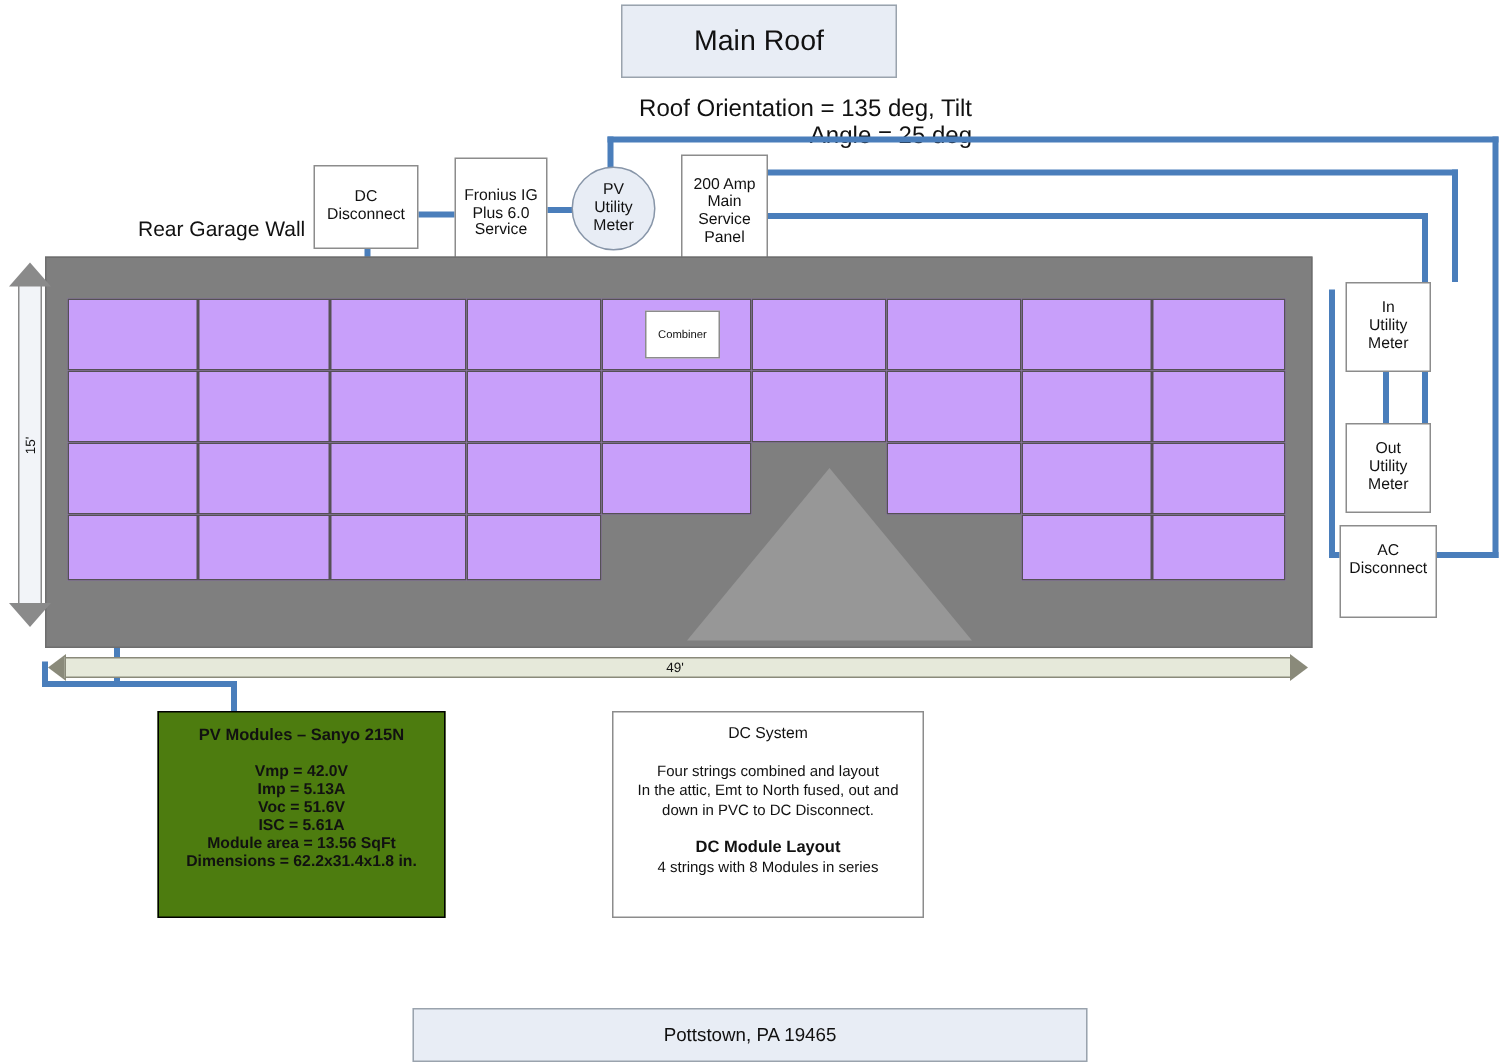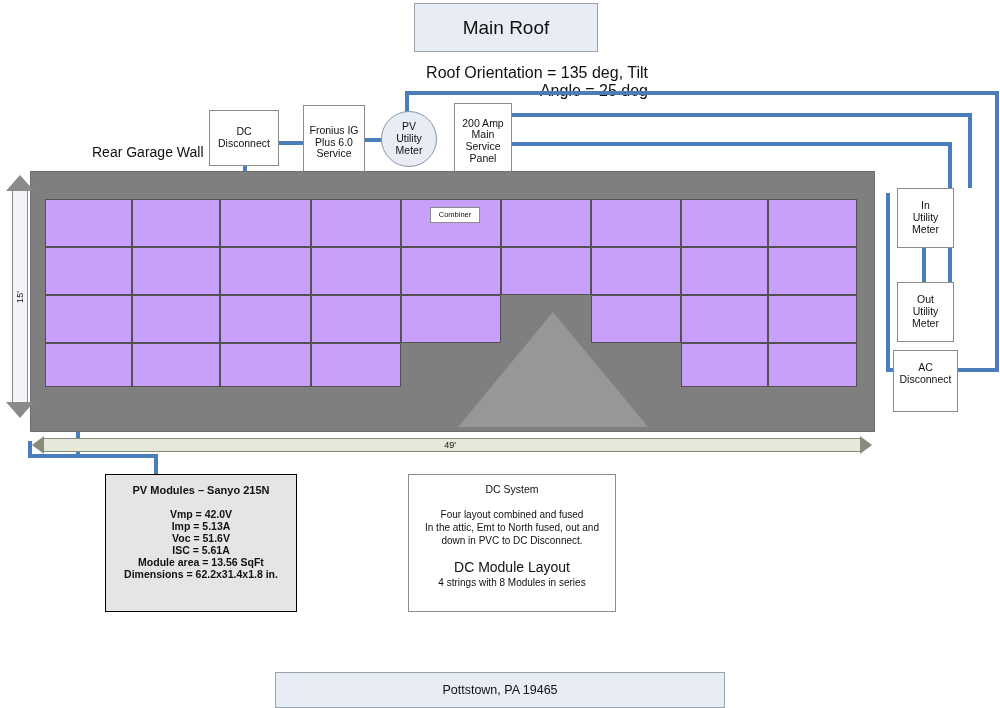--- a/index.html
+++ b/index.html
@@ -17,21 +17,21 @@
     background:#E8EDF5;border:1px solid #9aa3ad;
     display:flex;align-items:center;justify-content:center;
     text-align:center;
   }
   .whitebox{
     background:#ffffff;border:1px solid #8c8c8c;
     display:flex;align-items:center;justify-content:center;
     text-align:center;line-height:1.12;
   }
   .infobox{
-    background:#e5e5e5;border:1.6px solid #000000;
+    background:#4d7c0f;border:1.6px solid #000000;
     text-align:center;
   }
   .circlebox{
     background:#E8EDF5;border:1px solid #8795a8;border-radius:50%;
     display:flex;align-items:center;justify-content:center;
     text-align:center;line-height:1.12;
   }
 
   
   .wire{background:#4A7EBB;}
@@ -199,21 +199,21 @@
 <div class="panel" style="left:681px;top:295px;width:87px;height:48px;"></div>
 <div class="panel" style="left:768px;top:295px;width:89px;height:48px;"></div>
 
 <div class="panel" style="left:45px;top:343px;width:87px;height:44px;"></div>
 <div class="panel" style="left:132px;top:343px;width:88px;height:44px;"></div>
 <div class="panel" style="left:220px;top:343px;width:91px;height:44px;"></div>
 <div class="panel" style="left:311px;top:343px;width:90px;height:44px;"></div>
 <div class="panel" style="left:681px;top:343px;width:87px;height:44px;"></div>
 <div class="panel" style="left:768px;top:343px;width:89px;height:44px;"></div>
 
-<div class="abs whitebox" id="combiner" style="left:430px;top:207px;width:50px;height:16px;font-size:7.5px;">
+<div class="abs whitebox" id="combiner" style="left:430px;top:207px;width:50px;height:32px;font-size:7.5px;">
   <span>Combiner</span>
 </div>
 
 <div class="abs arrow-up" style="left:6px;top:175px;"></div>
 <div class="abs dimv-shaft" style="left:12px;top:190px;width:16px;height:213px;"></div>
 <div class="abs arrow-dn" style="left:6px;top:402px;"></div>
 <div class="abs" id="dim-height-label" style="left:6px;top:292px;width:28px;font-size:9px;text-align:center;transform:rotate(-90deg);">15'</div>
 
 <div class="abs arrow-l" style="left:32px;top:436px;"></div>
 <div class="abs dim-shaft" style="left:43px;top:438px;width:818px;height:14px;"></div>
@@ -227,23 +227,23 @@
   <div style="font-weight:bold;" class="nowrap">Imp  = 5.13A</div>
   <div style="font-weight:bold;" class="nowrap">Voc  = 51.6V</div>
   <div style="font-weight:bold;" class="nowrap">ISC  = 5.61A</div>
   <div style="font-weight:bold;" class="nowrap">Module area = 13.56 SqFt</div>
   <div style="font-weight:bold;" class="nowrap">Dimensions = 62.2x31.4x1.8 in.</div>
 </div>
 
 <div class="abs" id="dc-system-box" style="left:408px;top:474px;width:208px;height:138px;background:#ffffff;border:1px solid #8c8c8c;box-sizing:border-box;padding-top:8px;text-align:center;font-size:10px;line-height:1.3;">
   <div style="font-size:10.5px;">DC System</div>
   <div style="height:11px;"></div>
-  <div>Four layout combined and fused</div>
+  <div>Four strings combined and layout</div>
   <div>In the attic, Emt to North fused, out and</div>
   <div>down in PVC to DC Disconnect.</div>
   <div style="height:11px;"></div>
-  <div style="font-weight:normal;font-size:14px;">DC Module Layout</div>
+  <div style="font-weight:bold;font-size:11px;">DC Module Layout</div>
   <div>4 strings with 8 Modules in series</div>
 </div>
 
 <div class="abs titlebox" id="footer-box" style="left:275px;top:672px;width:450px;height:36px;font-size:12.5px;flex-direction:column;">
   <div>Pottstown, PA 19465</div>
 </div>
 
 </body></html>

